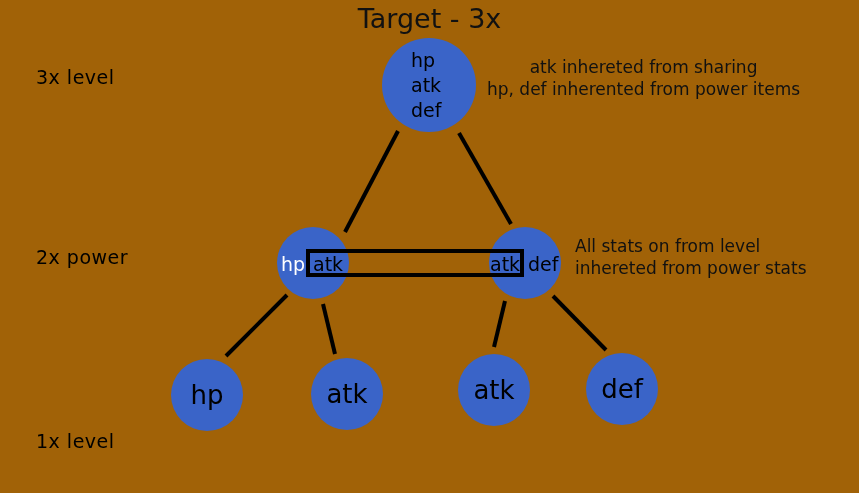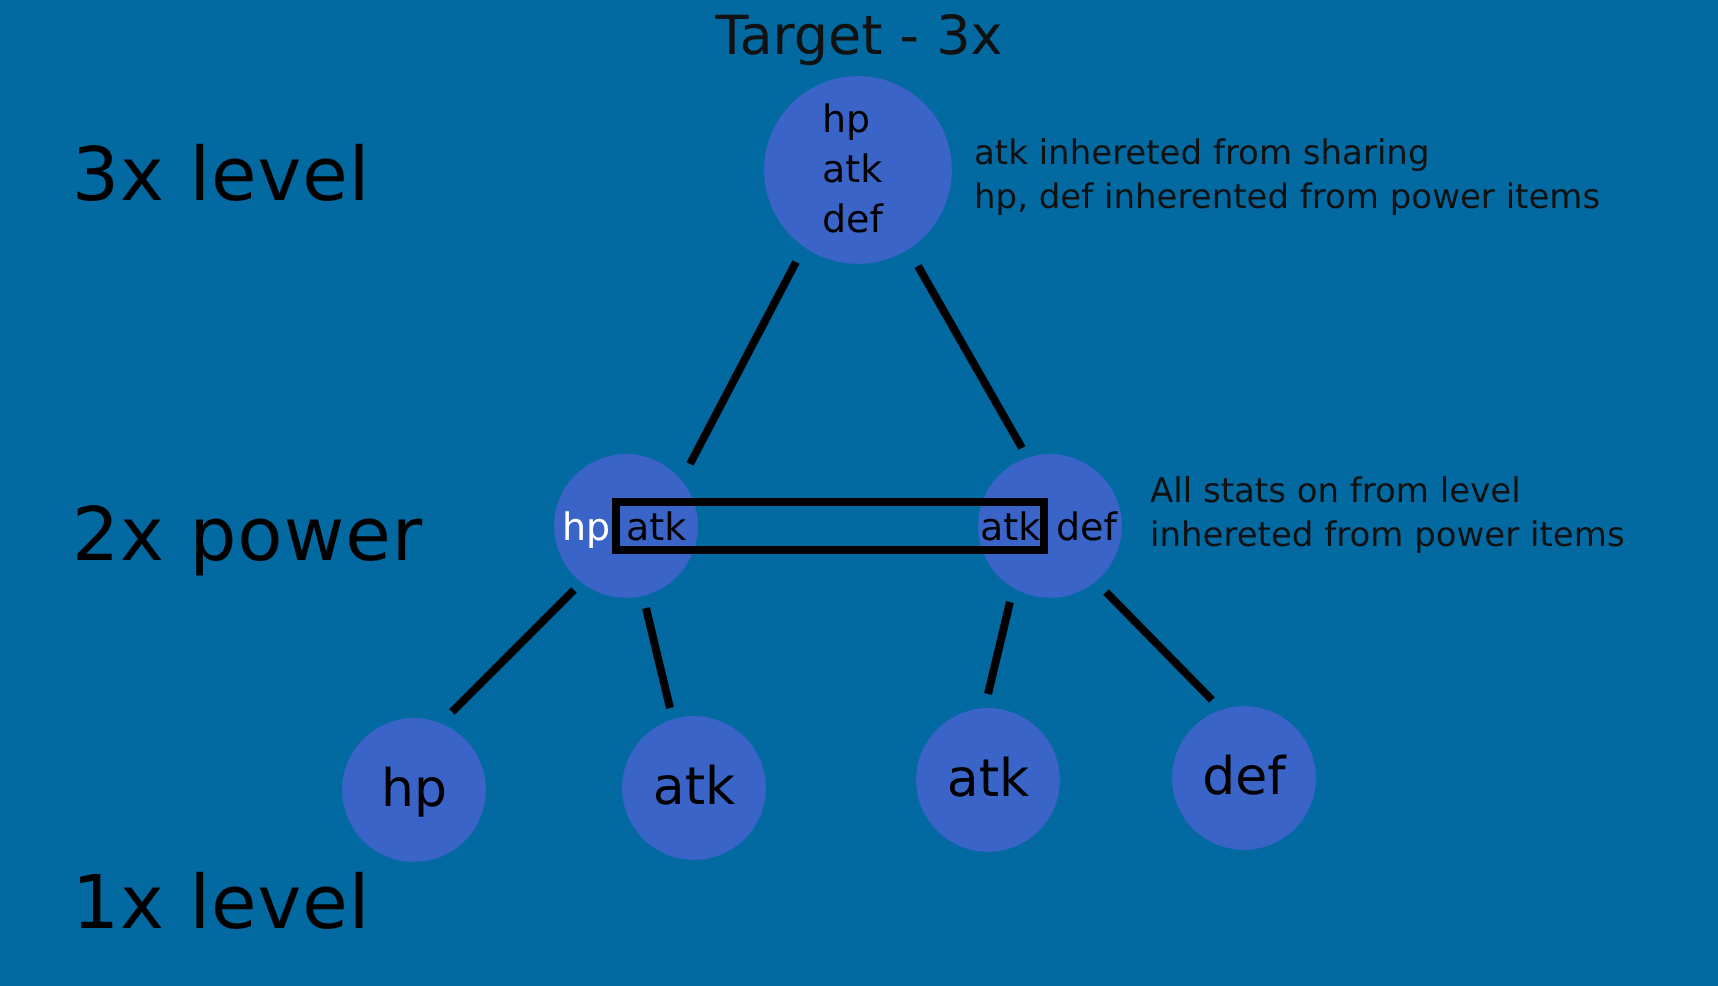--- a/index.html
+++ b/index.html
@@ -1,34 +1,34 @@
 <!DOCTYPE html>
 <html><head>
 <meta charset="utf-8">
 <style>
   html, body { margin: 0; padding: 0; background: #fff; }
   #canvas {
     position: relative;
     width: 859px;
     height: 493px;
-    background: #0369a1;
+    background: #a16207;
     font-family: "DejaVu Sans", "Liberation Sans", sans-serif;
     color: #000;
     overflow: hidden;
   }
   .abs { position: absolute; }
   #title {
     left: 0; top: 3px; width: 859px;
     text-align: center;
     font-size: 27px;
     color: #111;
   }
   .level-label {
     left: 36px;
-    font-size: 37px;
+    font-size: 19px;
     color: #000;
     letter-spacing: 0.5px;
   }
   #label-3x { top: 66px; }
   #label-2x { top: 246px; }
   #label-1x { top: 383px; margin-top: 47px; }
   .node {
     background: #3A64C8;
     border-radius: 50%;
     display: flex;
@@ -69,21 +69,21 @@
     width: 210px; height: 20px;
     border: 4px solid #000;
     background: transparent;
     z-index: 3;
   }
   .annotation {
     font-size: 17px;
     line-height: 22px;
     color: #111;
   }
-  #annotation-3x { left: 487px; top: 66px; }
+  #annotation-3x { left: 487px; top: 56px; text-align: center; }
   #annotation-2x { left: 575px; top: 235px; }
   #edges { left: 0; top: 0; width: 859px; height: 493px; z-index: 1; }
   .node, .level-label, #title { z-index: 2; }
 </style>
 </head>
 <body>
 
 <div id="canvas">
 
   <div id="title" class="abs">Target - 3x</div>
@@ -122,16 +122,16 @@
   <div id="leaf-atk2" class="abs node leaf">atk</div>
   <div id="leaf-def" class="abs node leaf">def</div>
 
   <div id="annotation-3x" class="abs annotation">
     <div>atk inhereted from sharing</div>
     <div>hp, def inherented from power items</div>
   </div>
 
   <div id="annotation-2x" class="abs annotation">
     <div>All stats on from level</div>
-    <div>inhereted from power items</div>
+    <div>inhereted from power stats</div>
   </div>
 
 </div>
 
 </body></html>

